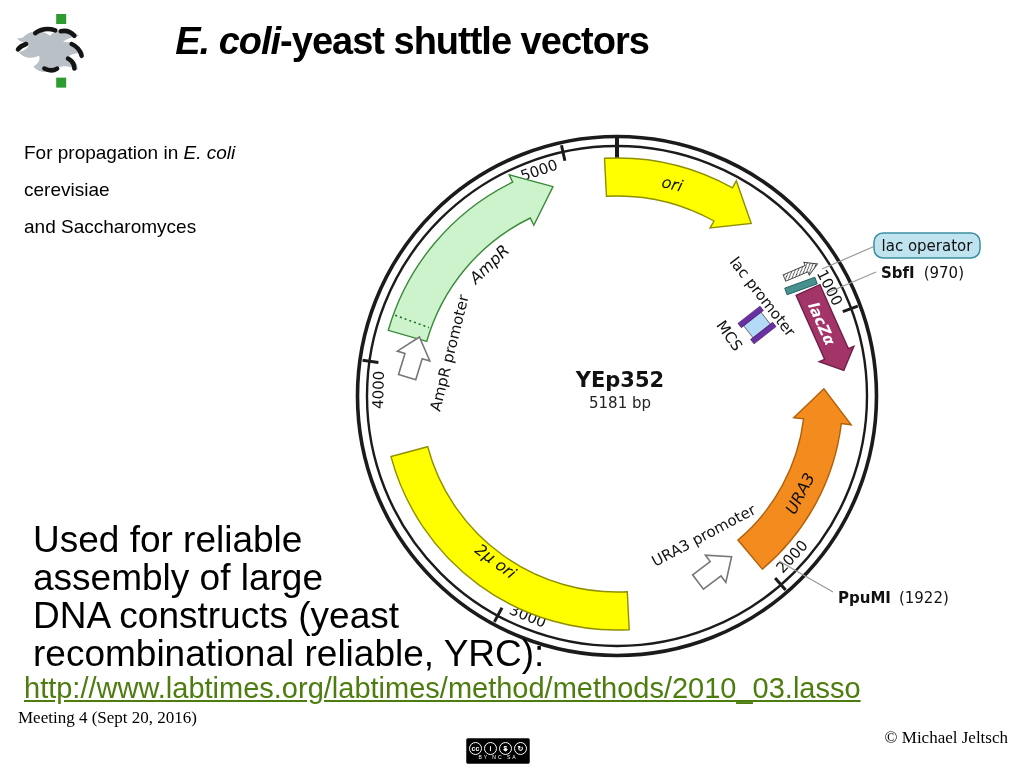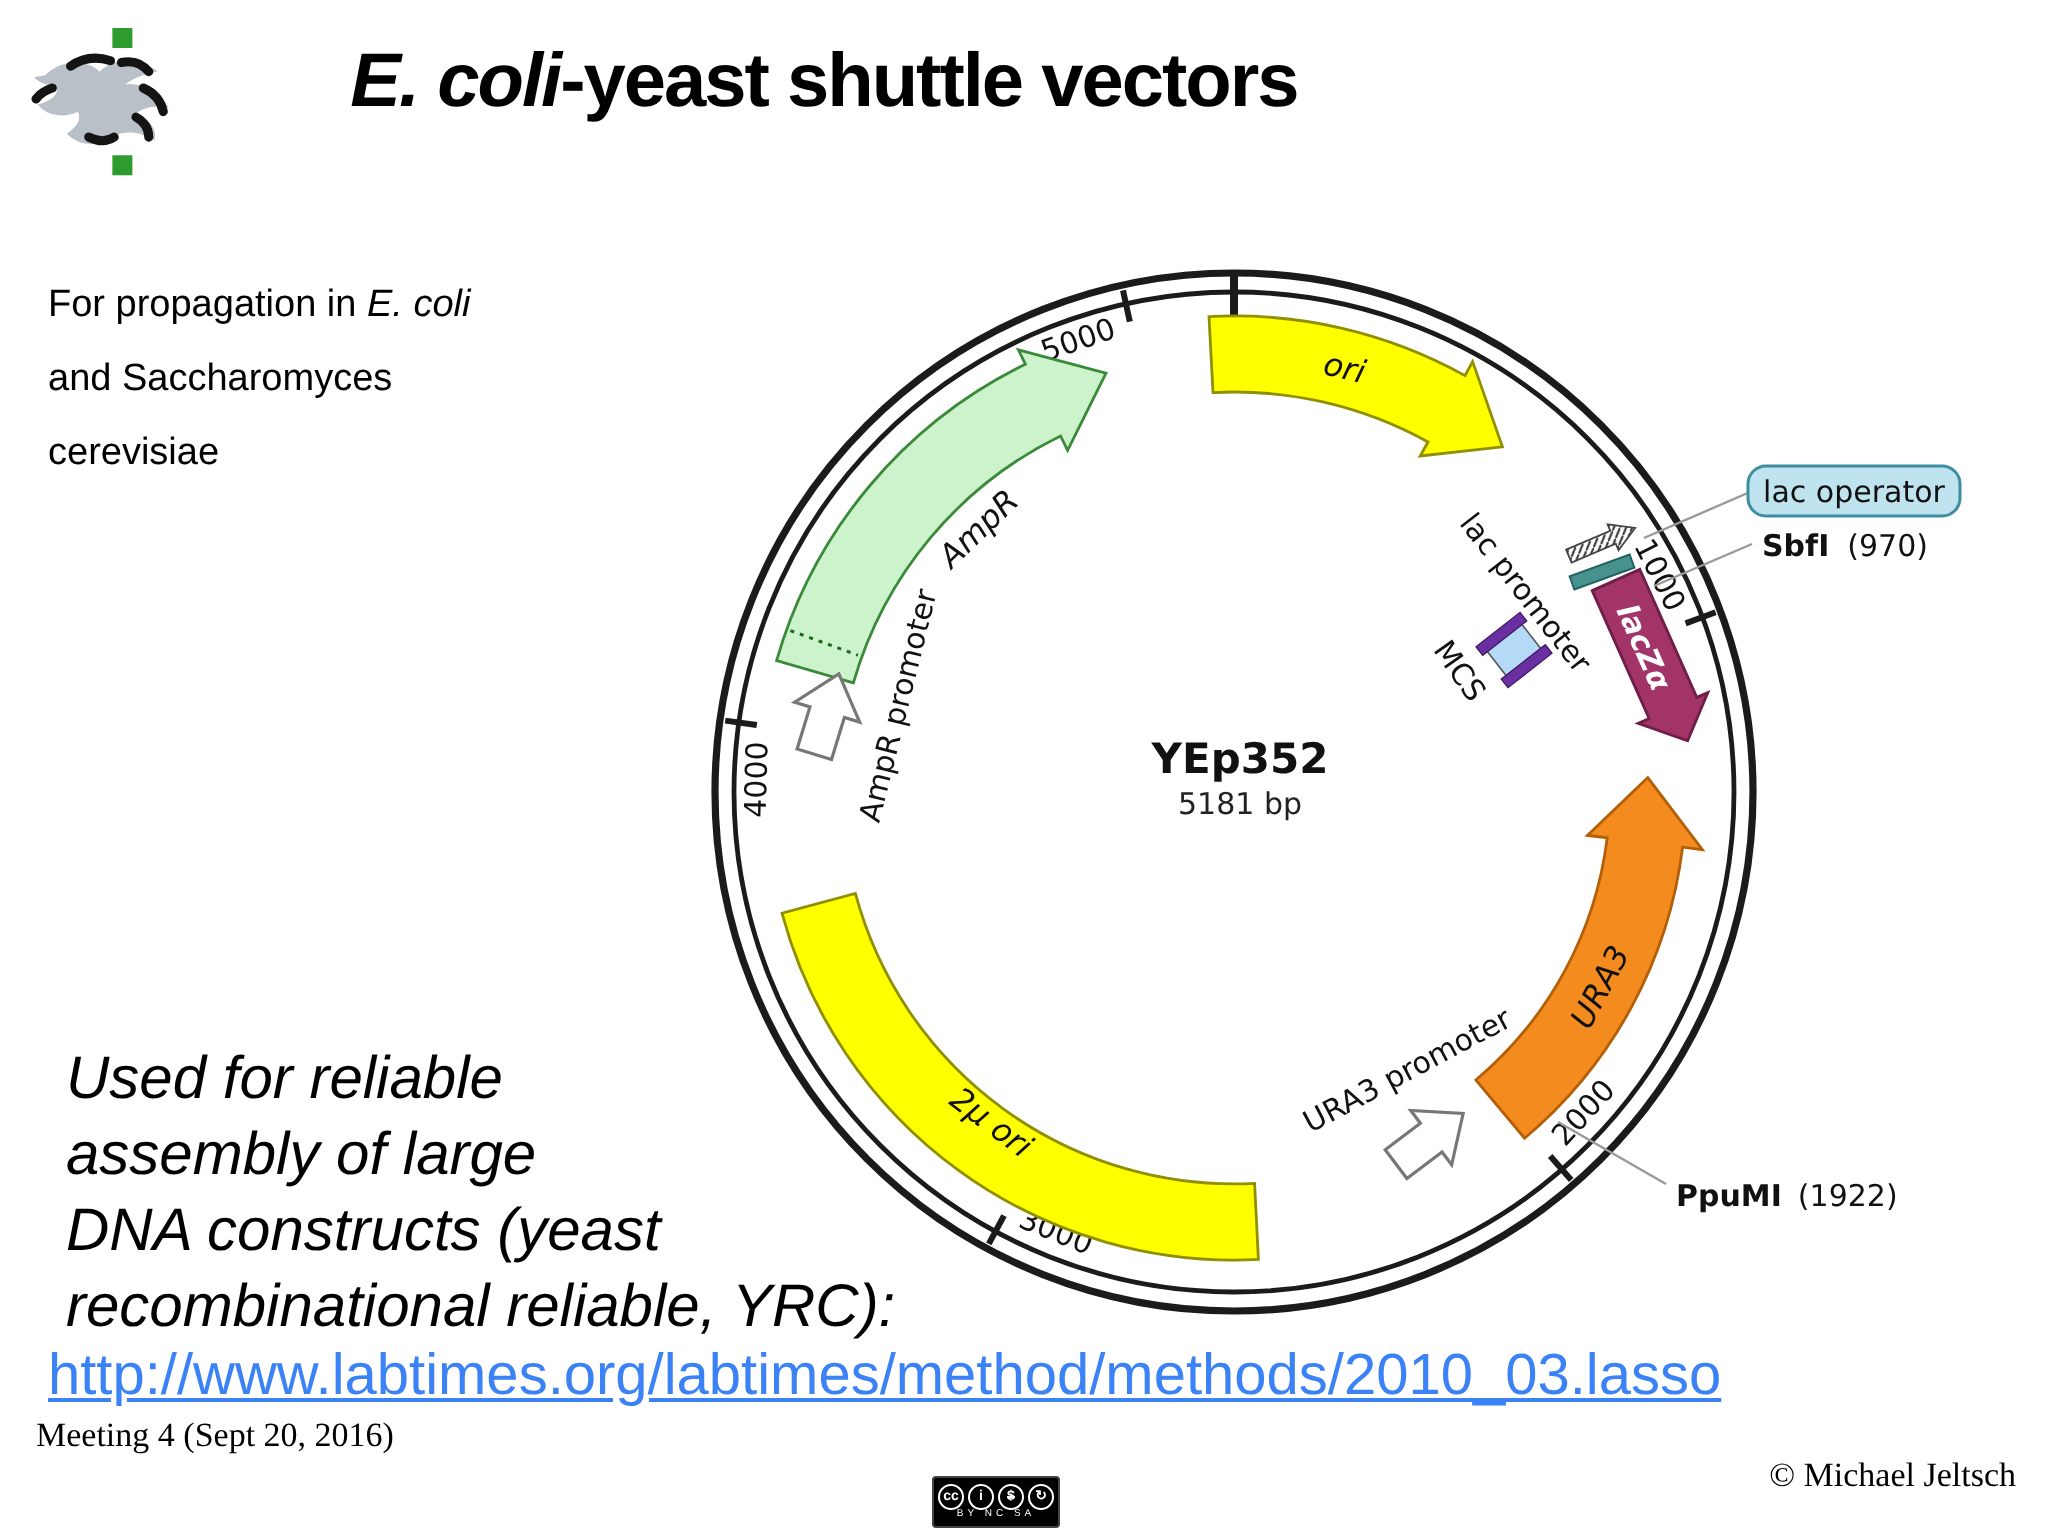--- a/index.html
+++ b/index.html
@@ -2,23 +2,23 @@
 <html><head>
 <meta charset="utf-8">
 <style>
   html,body{margin:0;padding:0;}
   body{width:1024px;height:768px;background:#ffffff;overflow:hidden;position:relative;
        font-family:"Liberation Sans",sans-serif;color:#000;}
   .abs{position:absolute;}
   .title{top:20px;left:0;width:824px;text-align:center;font-size:38px;font-weight:700;letter-spacing:-1px;}
   .title .it{font-style:italic;}
   .intro{top:134px;left:24px;font-size:19px;line-height:37px;}
-  .notes{top:521px;left:33px;font-size:30px;line-height:38px;font-style:italic;}
+  .notes{top:521px;left:33px;font-size:37px;line-height:38px;}
   .link-line{top:672px;left:24px;font-size:29px;}
-  a.url{color:#3b82f6;text-decoration:underline;cursor:pointer;}
+  a.url{color:#4d7c0f;text-decoration:underline;cursor:pointer;}
   .footer-left{top:708px;left:18px;font-family:"Liberation Serif",serif;font-size:17px;}
   .footer-right{top:728px;right:16px;font-family:Liberation Serif, serif;font-size:17px;}
   .cc-badge{top:738px;left:466px;width:62px;height:24px;background:#000;border:1px solid #444;
             border-radius:2px;display:flex;flex-direction:column;align-items:center;justify-content:center;}
   .cc-row{display:flex;gap:2px;align-items:center;}
   .cc-circle{width:11px;height:11px;border:1px solid #fff;border-radius:50%;color:#fff;
              font-size:7px;font-weight:700;display:flex;align-items:center;justify-content:center;line-height:1;}
   .cc-nc{text-decoration:line-through;}
   .cc-sub{color:#fff;font-size:5px;line-height:5px;letter-spacing:2px;}
   svg text{font-family:"DejaVu Sans",sans-serif;}
@@ -44,22 +44,22 @@
            C26,56 16,54 12,48 C20,46 24,42 22,38 C18,38 12,36 10,33 Z" fill="#b9c0c7"></path>
   <path d="M30,27 q10,-7 22,-3 M58,25 q9,-2 15,5 M70,39 q9,4 11,13 M66,55 q7,4 7,11 M20,39 q-6,2 -9,6 M40,66 q8,4 14,0" fill="none" stroke="#141414" stroke-width="5" stroke-linecap="round"></path>
 </svg>
 
 <div class="abs title">
   <span class="it">E. coli</span><span>-yeast shuttle vectors</span>
 </div>
 
 <div class="abs intro">
   <div><span>For propagation in </span><span class="it" style="font-style:italic">E. coli</span></div>
+  <div>cerevisiae</div>
   <div>and Saccharomyces</div>
-  <div>cerevisiae</div>
 </div>
 
 <svg class="abs" style="top:0;left:0" width="1024" height="768" viewBox="0 0 1024 768">
   <defs>
     <pattern id="hatchPat" width="4" height="4" patternUnits="userSpaceOnUse">
       <path d="M0,4 L4,0" stroke="#333" stroke-width="1"></path>
     </pattern>
   </defs>
 
   <circle cx="617" cy="396" r="259.5" fill="none" stroke="#1b1b1b" stroke-width="3.6"></circle>

